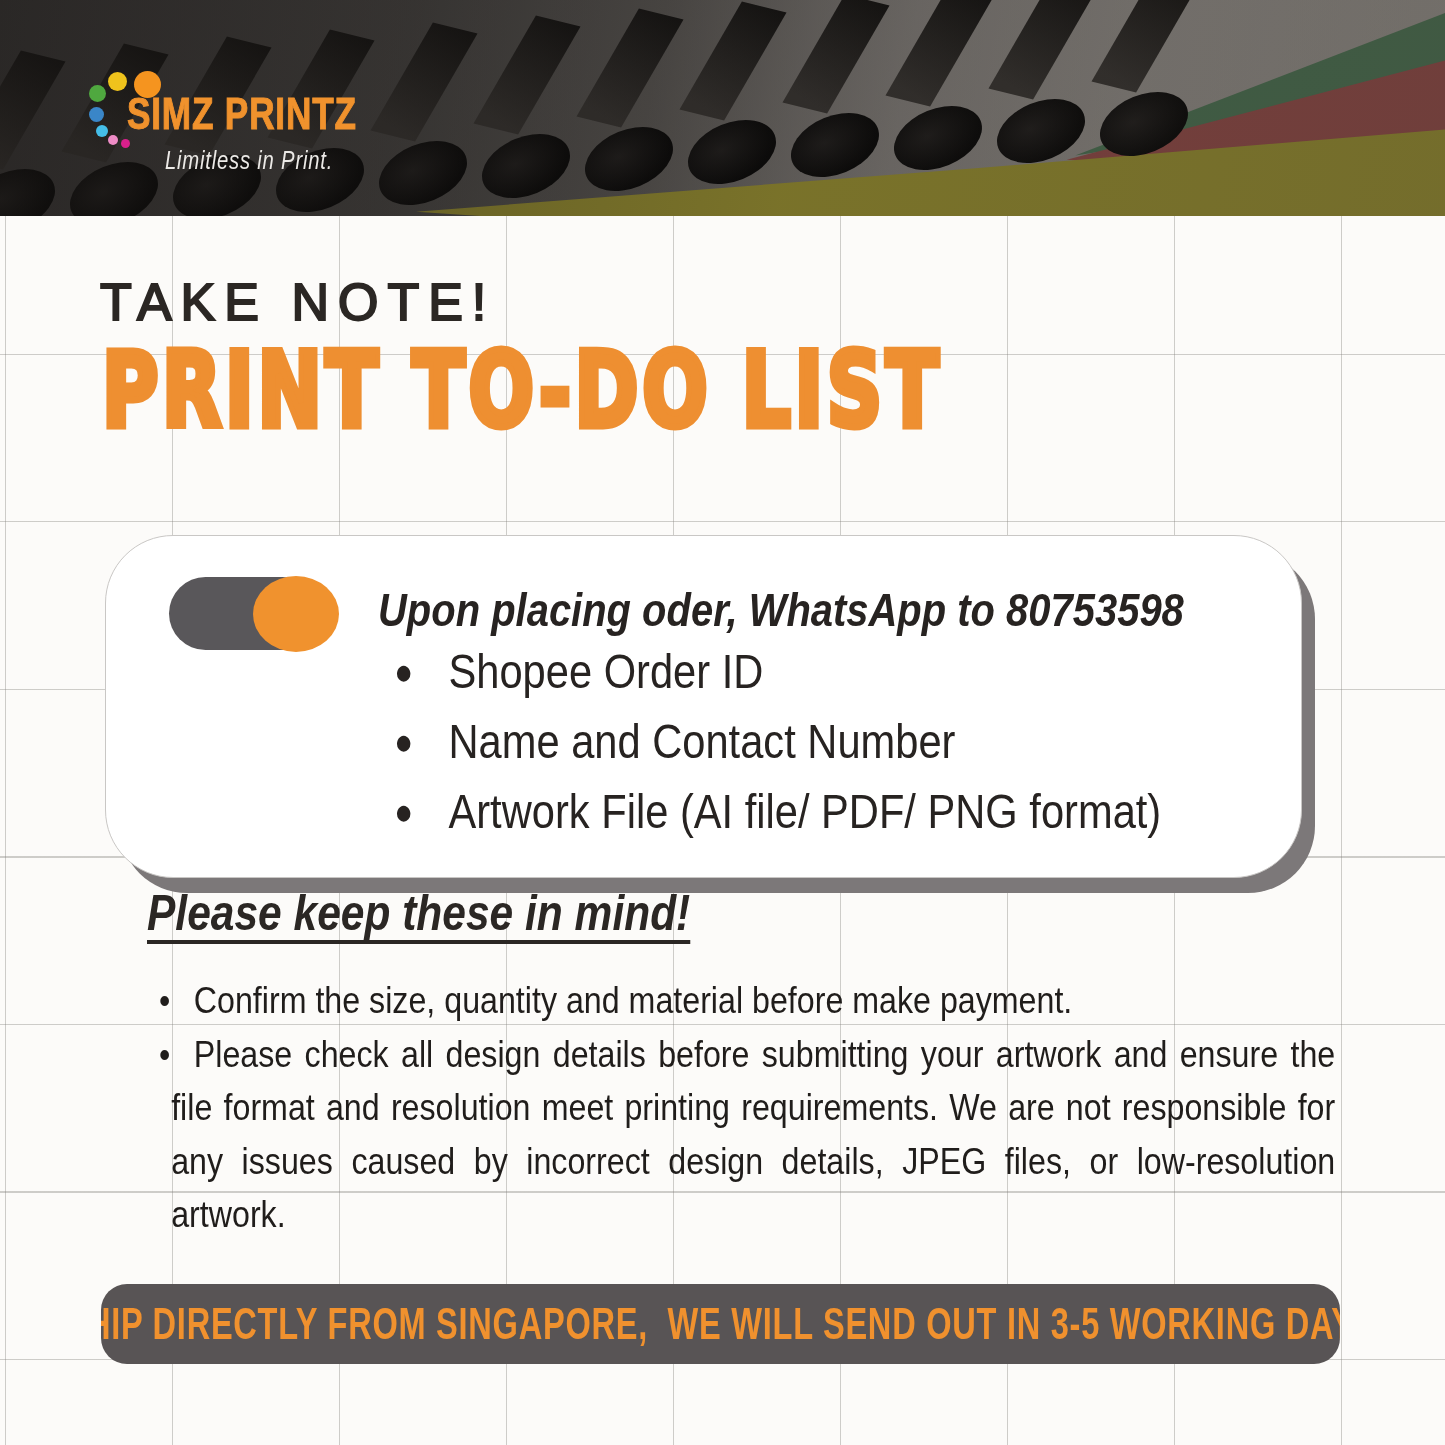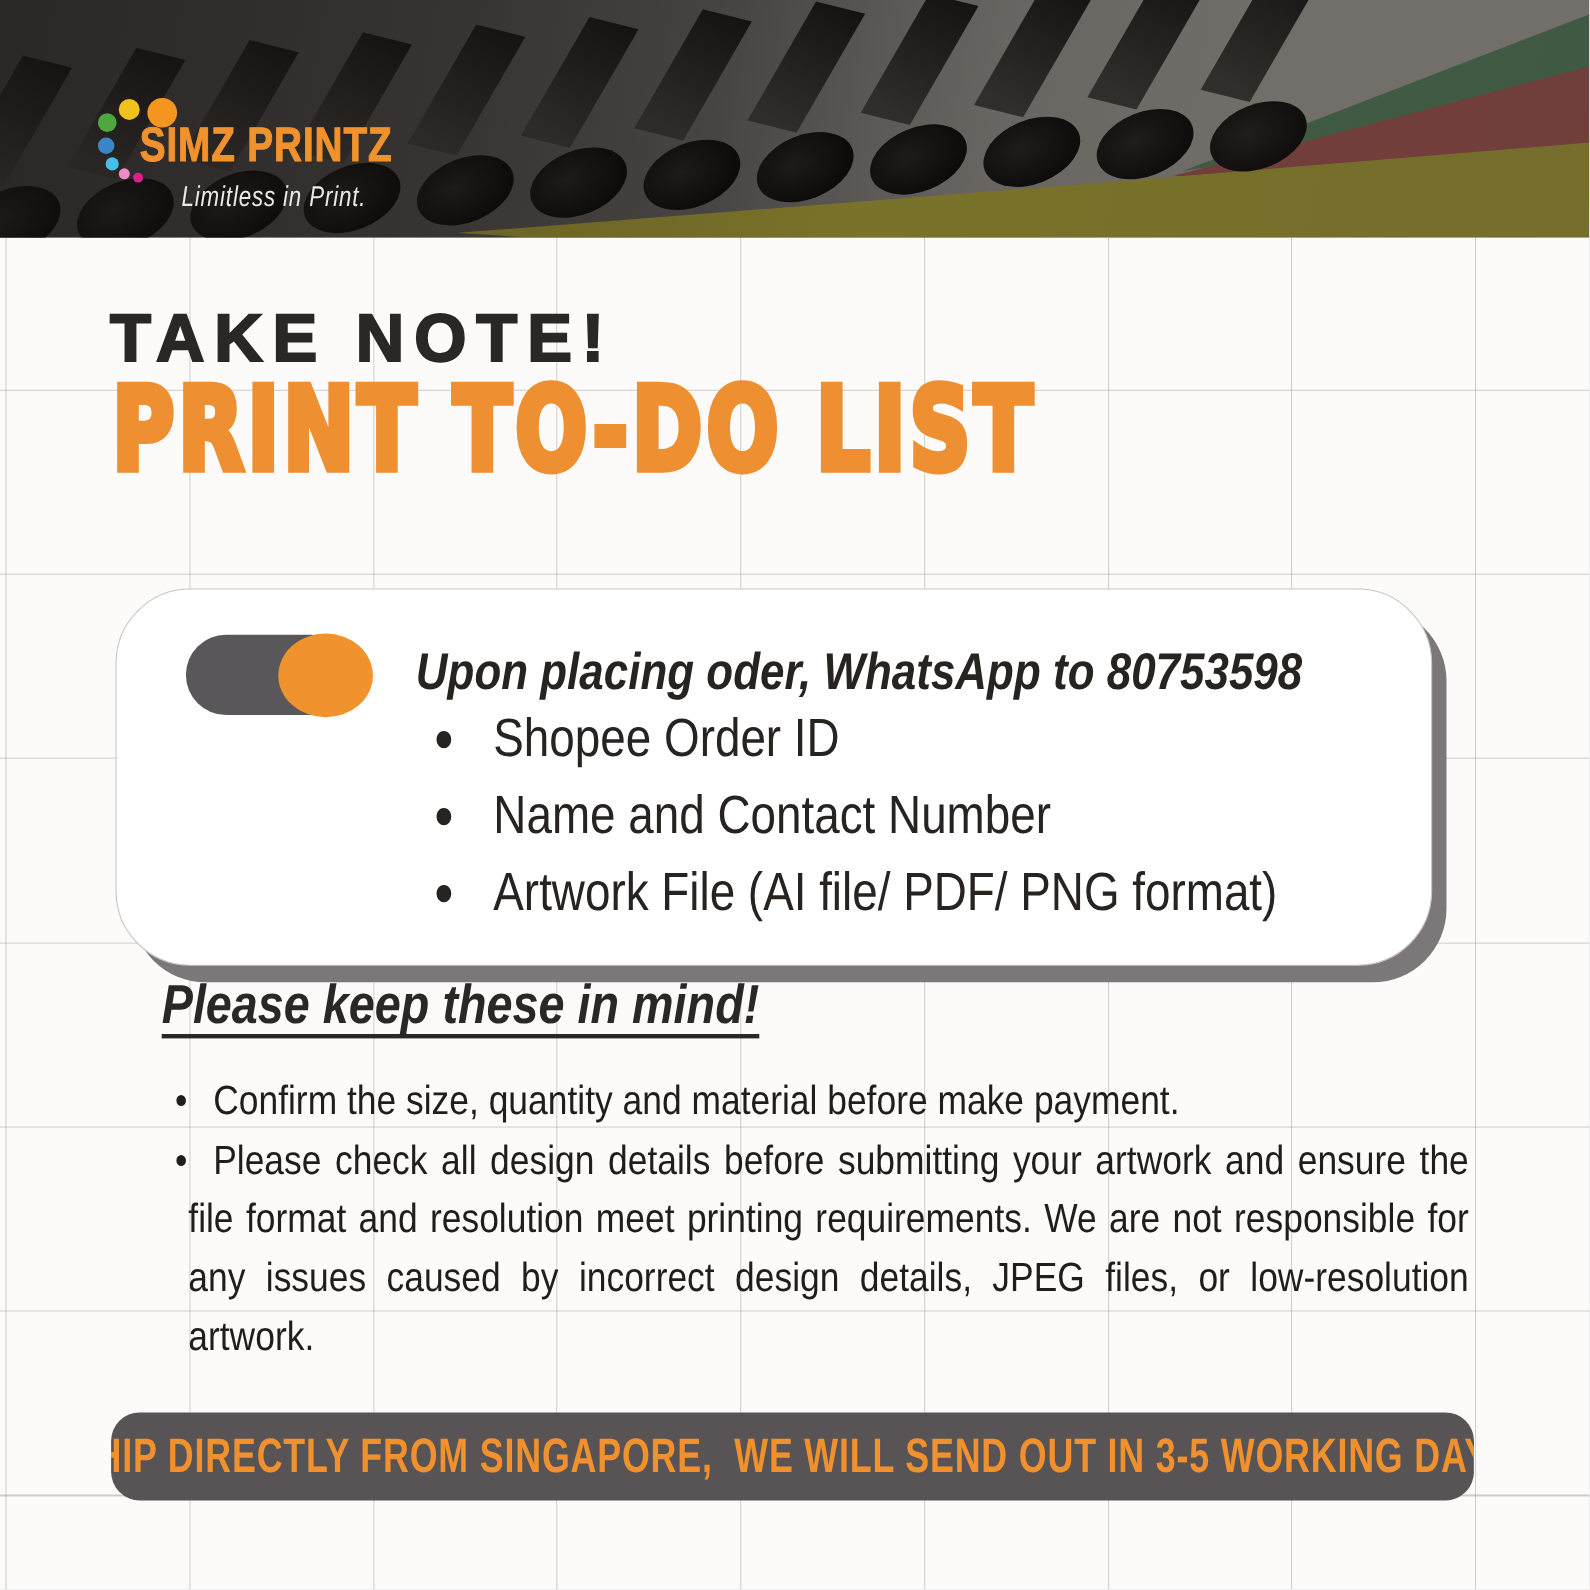--- a/index.html
+++ b/index.html
@@ -31,36 +31,36 @@
     background:radial-gradient(ellipse at 40% 40%,#201e1d,#060606 70%);
     transform:rotate(-22deg);}
   .mh:nth-child(1){left:-35px;top:80px;}  .mh:nth-child(2){left:68px;top:73px;}
   .mh:nth-child(3){left:171px;top:66px;}  .mh:nth-child(4){left:274px;top:59px;}
   .mh:nth-child(5){left:377px;top:52px;}  .mh:nth-child(6){left:480px;top:45px;}
   .mh:nth-child(7){left:583px;top:38px;}  .mh:nth-child(8){left:686px;top:31px;}
   .mh:nth-child(9){left:789px;top:24px;}  .mh:nth-child(10){left:892px;top:17px;}
   .mh:nth-child(11){left:995px;top:10px;} .mh:nth-child(12){left:1098px;top:3px;}
   .header .tint{position:absolute;inset:0;background:linear-gradient(100deg,rgba(25,22,20,.55),rgba(25,22,20,.30) 55%,rgba(40,36,32,.38));}
   
-  .logo{position:absolute;left:84px;top:73px;z-index:4;width:320px;height:125px;}
+  .logo{position:absolute;left:84px;top:55px;z-index:4;width:320px;height:125px;}
   .logo i{position:absolute;border-radius:50%;display:block;}
   .d1{left:50px;top:16px;width:27px;height:27px;background:#F5941F;}
   .d2{left:24px;top:17px;width:19px;height:19px;background:#EFC31C;}
   .d3{left:5px;top:30px;width:17px;height:17px;background:#4FA83F;}
   .d4{left:5px;top:52px;width:15px;height:15px;background:#3A86C8;}
   .d5{left:12px;top:70px;width:12px;height:12px;background:#45BEE8;}
   .d6{left:24px;top:80px;width:10px;height:10px;background:#EE8CC6;}
   .d7{left:37px;top:84px;width:9px;height:9px;background:#D9208C;}
   .brand-name{position:absolute;left:43px;top:34px;font-size:44px;font-weight:800;color:#F0922D;
     letter-spacing:1px;white-space:nowrap;transform:scaleX(.8);transform-origin:left top;
     -webkit-text-stroke:1px #F0922D;}
   .brand-tagline{position:absolute;left:81px;top:90px;font-size:26px;font-style:italic;color:#ECEAE7;
     letter-spacing:1px;white-space:nowrap;transform:scaleX(.78);transform-origin:left top;}
   
-  .kicker{position:absolute;left:100px;top:272px;font-size:61px;font-weight:700;letter-spacing:9px;
+  .kicker{position:absolute;left:100px;top:272px;font-size:52px;font-weight:400;letter-spacing:9px;
     color:#2B2724;-webkit-text-stroke:2px #2B2724;white-space:nowrap;}
   .headline{position:absolute;left:102px;top:338px;font-family:"DejaVu Sans",sans-serif;
     font-size:104px;font-weight:800;color:#EE8F31;-webkit-text-stroke:7px #EE8F31;
     letter-spacing:5px;white-space:nowrap;transform:scaleX(.74);transform-origin:left top;line-height:1;}
   
   .card{position:absolute;left:105px;top:487px;width:1195px;height:341px;background:#ffffff;
     border:1px solid #c9c7c5;border-radius:68px;box-shadow:14px 16px 0 -1px #7c7879;margin-top:48px;}
   .toggle{position:absolute;left:63px;top:40px;width:170px;height:75px;}
   .toggle .track{position:absolute;left:0;top:1px;width:150px;height:73px;border-radius:37px;background:#59575A;}
   .toggle .knob{position:absolute;left:84px;top:0;width:86px;height:76px;border-radius:50%;background:#F0922E;}

